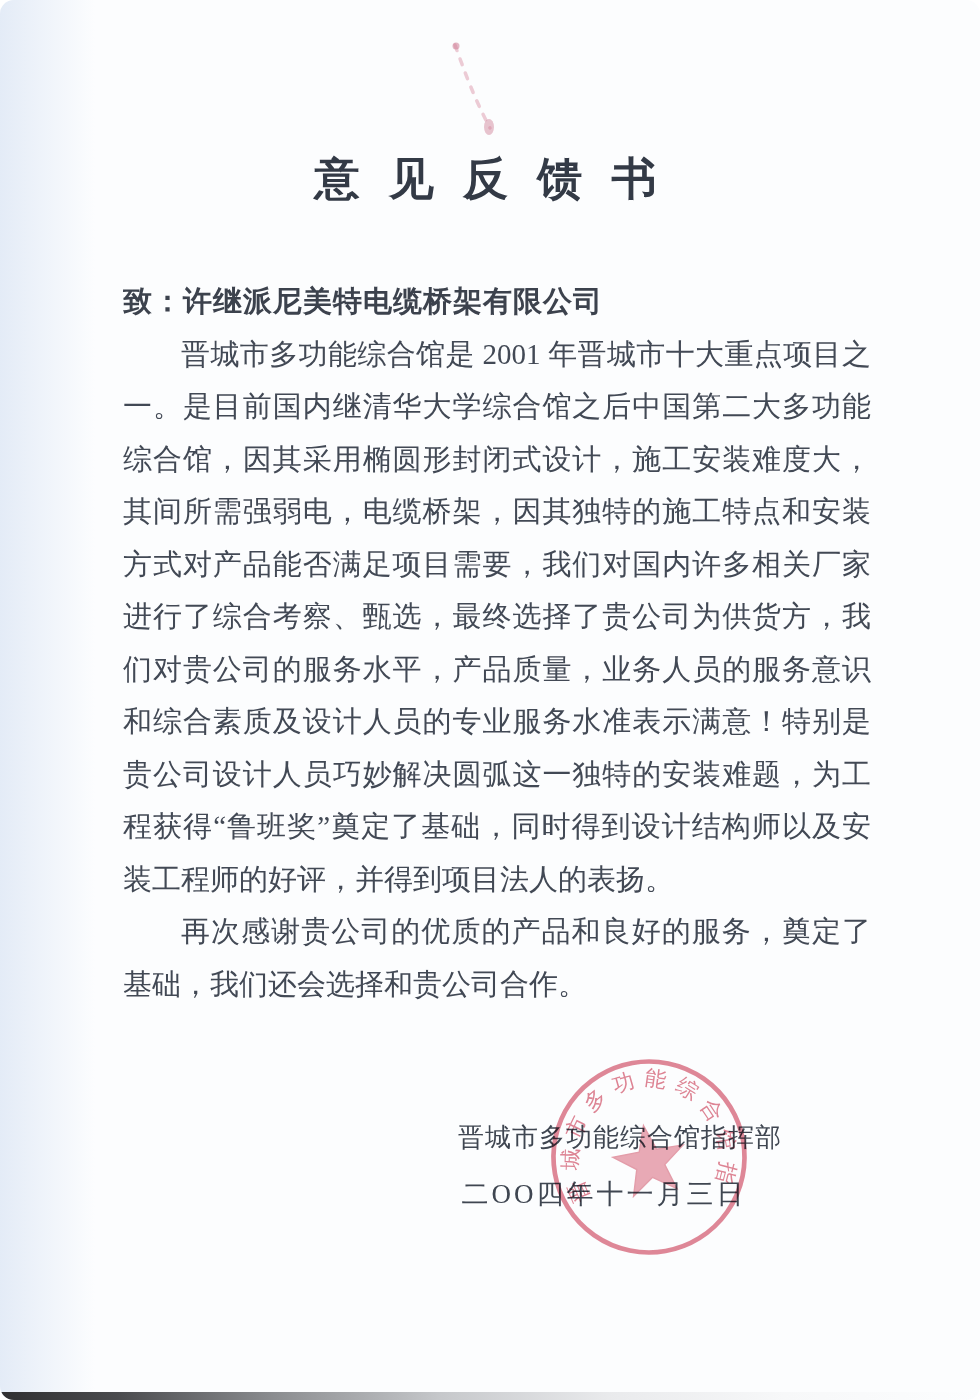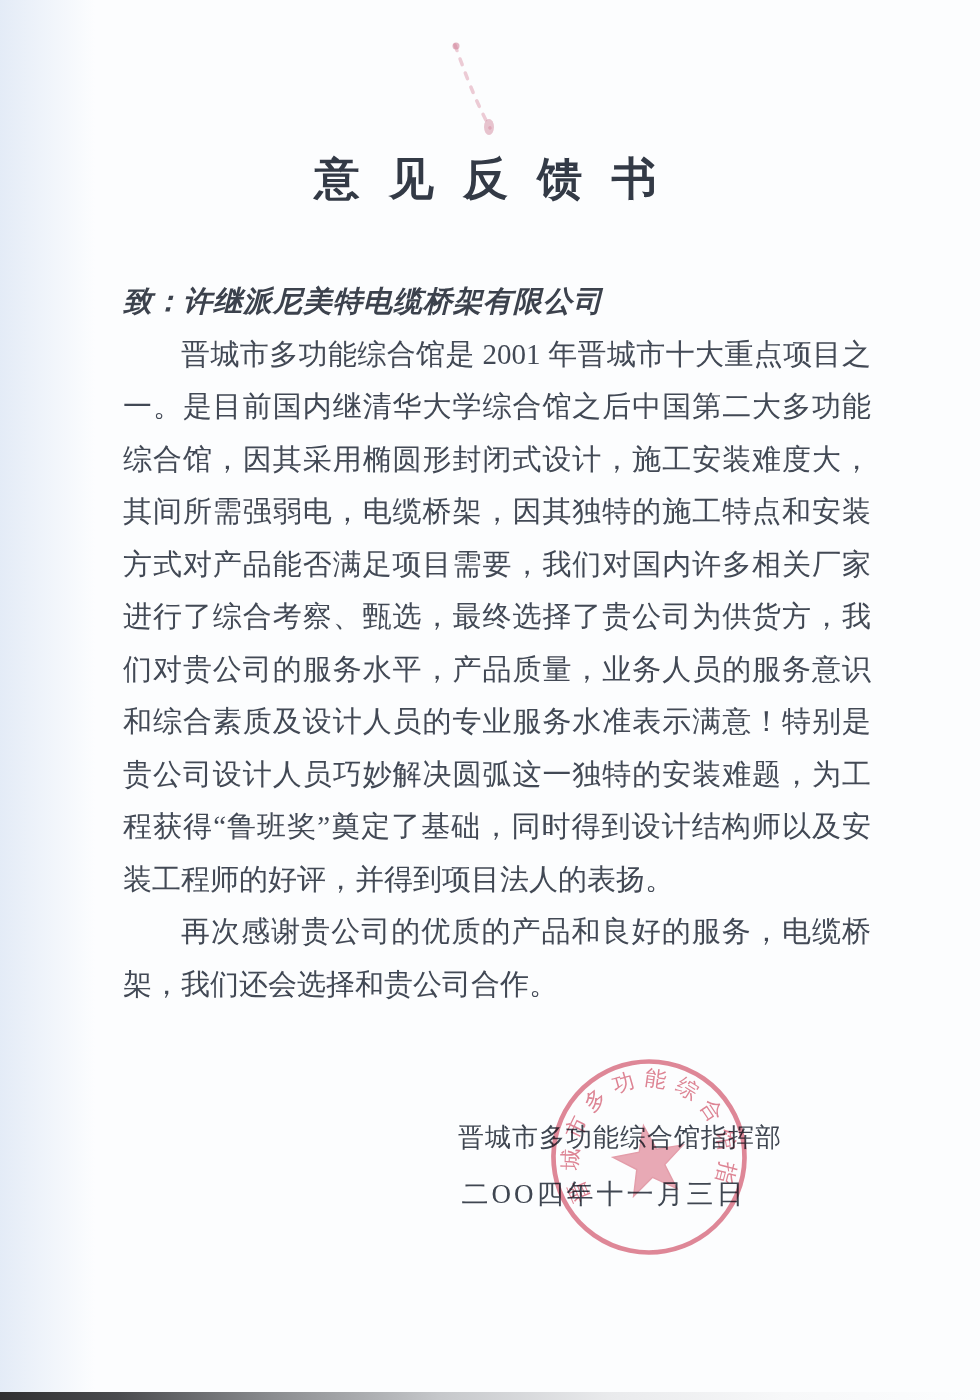--- a/index.html
+++ b/index.html
@@ -1,19 +1,20 @@
 <!DOCTYPE html>
 <html><head>
 <meta charset="utf-8">
 <style>
   html,body { margin:0; padding:0; }
   .page {
     position:relative; width:980px; height:1400px;
     background:#fcfdfe; overflow:hidden;
     font-family:"Liberation Serif","DejaVu Serif",serif;
+    border-radius:14px;
   }
   .edge-tint {
     position:absolute; left:0; top:0; bottom:0; width:95px;
     background:linear-gradient(to right, rgba(198,214,238,0.45), rgba(198,214,238,0));
     pointer-events:none;
   }
   .scan-edge {
     position:absolute; left:0; bottom:0; width:100%; height:8px;
     background:linear-gradient(to right,#2f2f31 0%,#4a4b4e 12%,#8b8d90 28%,#c6c8cb 45%,#e9eaec 62%,#f7f8f9 80%,#fcfdfe 100%);
   }
@@ -24,21 +25,21 @@
     letter-spacing:9px; color:#333a46;
   }
   .letter-body {
     position:absolute; top:275px; left:123px; width:748px;
     font-size:29px; line-height:52.5px; color:#424955;
     text-align:justify; text-justify:inter-ideograph;
   }
   .recipient {
     margin:0;
     font-family:"Liberation Sans","DejaVu Sans",sans-serif;
-    font-weight:bold; letter-spacing:1px; color:#3c424d;font-style:italic;
+    font-weight:bold; letter-spacing:1px; color:#3c424d;
   }
   .para { margin:0; text-indent:2em; }
   .sig { position:absolute; top:1120px; left:0; width:100%; color:#3f4651; }
   .sig-name {
     position:absolute; top:0; left:620px; transform:translateX(-50%);
     font-size:26px; white-space:nowrap; letter-spacing:1px;
   }
   .sig-date {
     position:absolute; top:56px; left:604px; transform:translateX(-50%);
     font-size:27px; white-space:nowrap; letter-spacing:3px;text-align:center;
@@ -59,21 +60,21 @@
     <path d="M15,17 C 24,42 34,70 50,100" stroke="#d98fa4" stroke-width="3.5" opacity="0.45" fill="none" stroke-linecap="round" stroke-dasharray="6 9"></path>
     <circle cx="16" cy="18" r="3.5" fill="#cf7d95" opacity="0.55"></circle>
     <ellipse cx="49" cy="99" rx="5" ry="8" fill="#cf7d95" opacity="0.45"></ellipse>
   </svg>
 
   <h1 class="title">意 见 反 馈 书</h1>
 
   <div class="letter-body">
     <p class="recipient"><span>致：</span><span>许继派尼美特电缆桥架有限公司</span></p>
     <p class="para">晋城市多功能综合馆是 2001 年晋城市十大重点项目之一。是目前国内继清华大学综合馆之后中国第二大多功能综合馆，因其采用椭圆形封闭式设计，施工安装难度大，其间所需强弱电，电缆桥架，因其独特的施工特点和安装方式对产品能否满足项目需要，我们对国内许多相关厂家进行了综合考察、甄选，最终选择了贵公司为供货方，我们对贵公司的服务水平，产品质量，业务人员的服务意识和综合素质及设计人员的专业服务水准表示满意！特别是贵公司设计人员巧妙解决圆弧这一独特的安装难题，为工程获得“鲁班奖”奠定了基础，同时得到设计结构师以及安装工程师的好评，并得到项目法人的表扬。</p>
-    <p class="para">再次感谢贵公司的优质的产品和良好的服务，电缆桥架，我们还会选择和贵公司合作。</p>
+    <p class="para">再次感谢贵公司的优质的产品和良好的服务，奠定了基础，我们还会选择和贵公司合作。</p>
   </div>
 
   <div class="sig">
     <div class="sig-name">晋城市多功能综合馆指挥部</div>
     <div class="sig-date">二OO四年十一月三日</div>
   </div>
 
   <svg class="stamp" viewBox="0 0 220 220">
     <defs>
       <path id="stamparc" d="M 41,142 A 76,76 0 1 1 179,142"></path>

